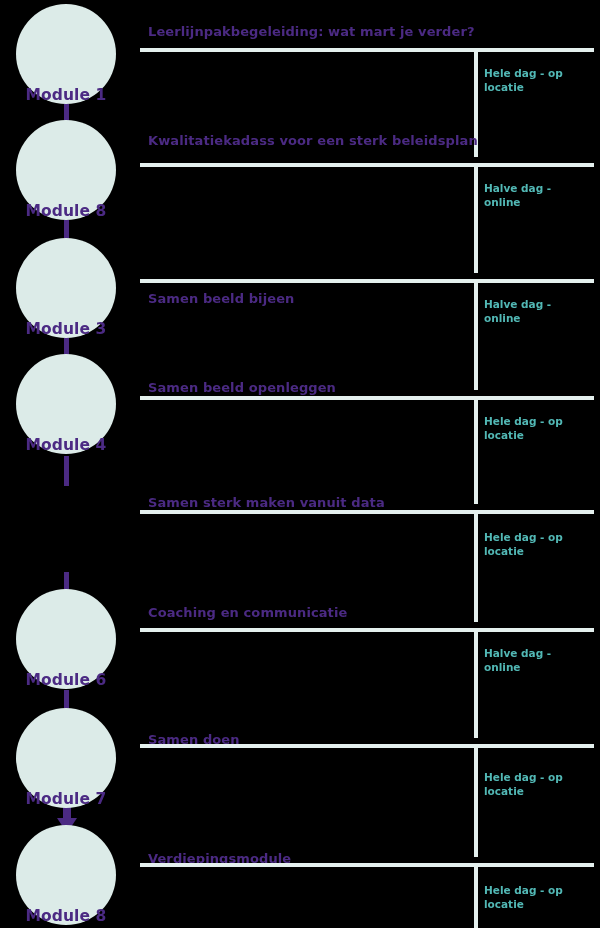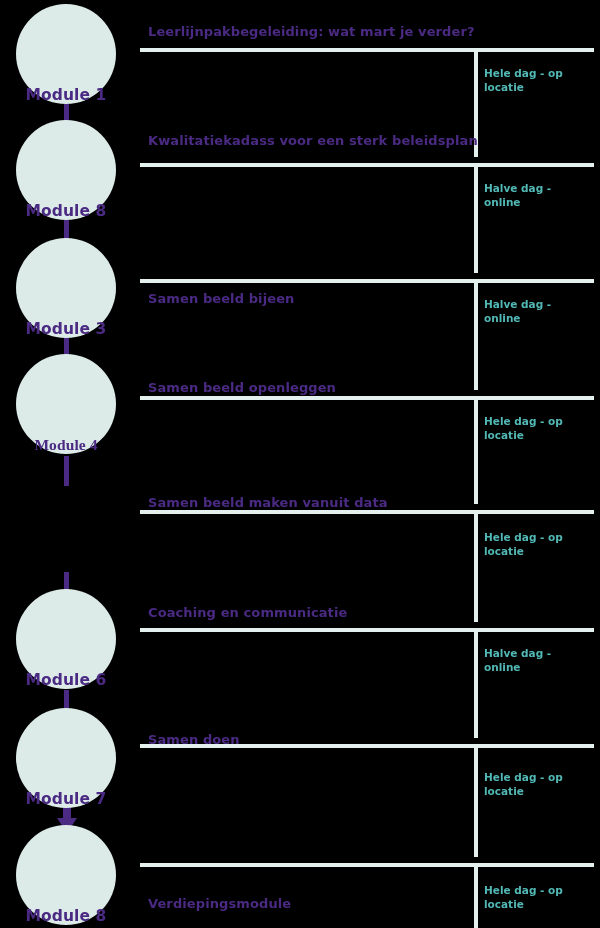--- a/index.html
+++ b/index.html
@@ -55,21 +55,21 @@
 
     <div class="node" style="top:4px;">
       <span class="node-label">Module 1</span>
     </div>
     <div class="node" style="top:120px;">
       <span class="node-label">Module 8</span>
     </div>
     <div class="node" style="top:238px;">
       <span class="node-label">Module 3</span>
     </div>
-    <div class="node" style="top:354px;font-family:Liberation Serif, serif;">
+    <div class="node" style="top:354px;">
       <span class="node-label">Module 4</span>
     </div>
     <div class="node" style="top:589px;">
       <span class="node-label">Module 6</span>
     </div>
     <div class="node" style="top:708px;">
       <span class="node-label">Module 7</span>
     </div>
     <div class="node" style="top:825px;">
       <span class="node-label">Module 8</span>
@@ -97,30 +97,30 @@
 
     <div class="rowtitle" style="top:259px;margin-top:32px;">Samen beeld bijeen</div>
     <div class="hline short" style="top:279px;"></div>
     <div class="hline" style="top:279px;"></div>
     <div class="badge" style="top:297px;">Halve dag - online</div>
 
     <div class="rowtitle" style="top:380px;">Samen beeld openleggen</div>
     <div class="hline" style="top:396px;"></div>
     <div class="badge" style="top:414px;">Hele dag - op locatie</div>
 
-    <div class="rowtitle" style="top:495px;">Samen beeld maken vanuit data</div>
+    <div class="rowtitle" style="top:495px;">Samen sterk maken vanuit data</div>
     <div class="hline" style="top:510px;"></div>
     <div class="badge" style="top:530px;">Hele dag - op locatie</div>
 
     <div class="rowtitle" style="top:605px;">Coaching en communicatie</div>
     <div class="hline" style="top:628px;"></div>
     <div class="badge" style="top:646px;">Halve dag - online</div>
 
     <div class="rowtitle" style="top:732px;">Samen doen</div>
     <div class="hline" style="top:744px;"></div>
     <div class="badge" style="top:770px;">Hele dag - op locatie</div>
 
-    <div class="rowtitle" style="top:851px;margin-top:45px;">Verdiepingsmodule</div>
+    <div class="rowtitle" style="top:851px;">Verdiepingsmodule</div>
     <div class="hline" style="top:863px;"></div>
     <div class="badge" style="top:883px;">Hele dag - op locatie</div>
 
   </div>
 </div>
 
 </body></html>

